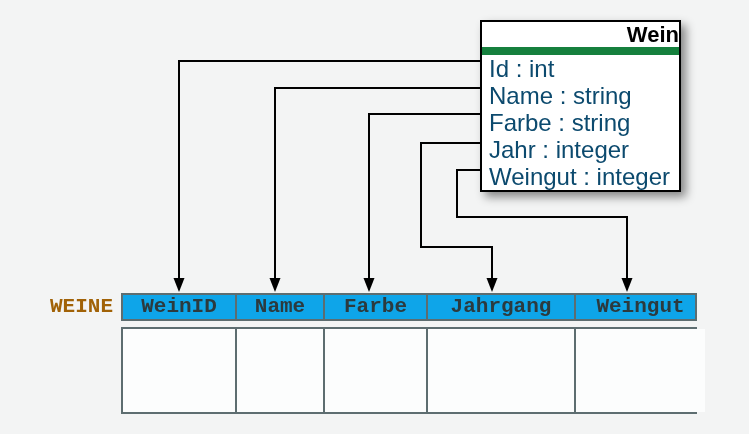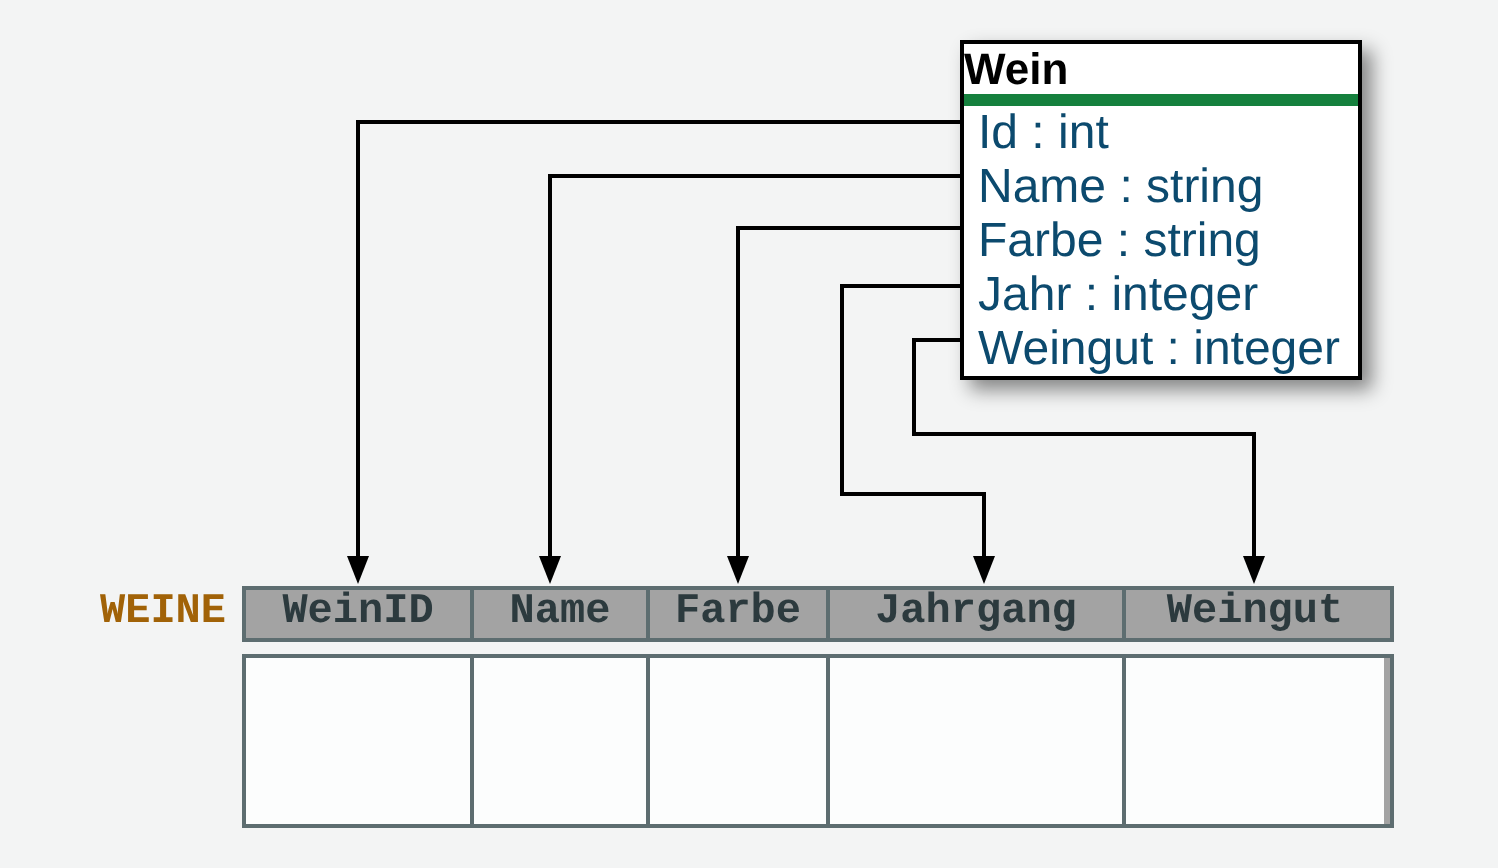--- a/index.html
+++ b/index.html
@@ -14,55 +14,55 @@
   .connectors polyline{fill:none;stroke:#000;stroke-width:2px;}
   .connectors polygon{fill:#000;stroke:none;}
 
   
   .class-box{
     position:absolute;left:480px;top:20px;width:197px;
     background:#ffffff;border:2px solid #000;
     box-shadow:5px 5px 9px rgba(0,0,0,0.45);
   }
   .class-box-header{
-    height:25px;line-height:25px;border-bottom:6px solid #15803d;
-    text-align:left;font-weight:bold;font-size:22px;color:#000;
+    height:25px;line-height:25px;border-bottom:8px solid #15803d;
+    text-align:right;font-weight:bold;font-size:22px;color:#000;
   }
   .class-attrs{padding:0;}
   .class-attr{
     height:27px;line-height:27px;font-size:24px;color:#0c4a6e;
     padding-left:7px;white-space:nowrap;
   }
 
   
   .tbl-label{
     position:absolute;left:28px;top:296px;width:85px;
     text-align:right;
     font-family:"Liberation Mono", monospace;font-weight:bold;
     font-size:21px;line-height:22px;color:#a16207;
   }
   .tbl-header,.tbl-body{
     position:absolute;left:121px;width:576px;
     display:flex;box-sizing:border-box;
-    border:2px solid #5d6d70;background:#a3a3a3;
+    border:2px solid #5d6d70;background:#0ea5e9;
   }
   .tbl-header{top:293px;height:28px;}
   .tbl-body{top:327px;height:87px;}
   .tbl-cell{
     box-sizing:border-box;flex:0 0 auto;height:100%;
     text-align:center;
     font-family:"Liberation Mono", monospace;font-weight:bold;
     font-size:21px;line-height:24px;color:#2c3a3e;
     overflow:hidden;
   }
   .tbl-header .tbl-cell{border-right:2px solid #5d6d70;}
   .tbl-body   .tbl-cell{border-right:2px solid #5d6d70;background:#fcfdfd;}
   .tbl-header .tbl-cell:last-child,
   .tbl-body   .tbl-cell:last-child{border-right:none;}
-  .c0{width:114px;}.c1{width:88px;}.c2{width:90px;}.c3{width:148px;}.c4{width:129px;}
+  .c0{width:114px;}.c1{width:88px;}.c2{width:103px;}.c3{width:148px;}.c4{width:129px;}
 </style>
 </head>
 <body>
 
 <div class="stage">
 
   <svg class="connectors" viewBox="0 0 749 434" xmlns="http://www.w3.org/2000/svg">
     <g>
       <polyline points="481,61 179,61 179,279"></polyline>
       <polygon points="173.5,278 184.5,278 179,292"></polygon>

